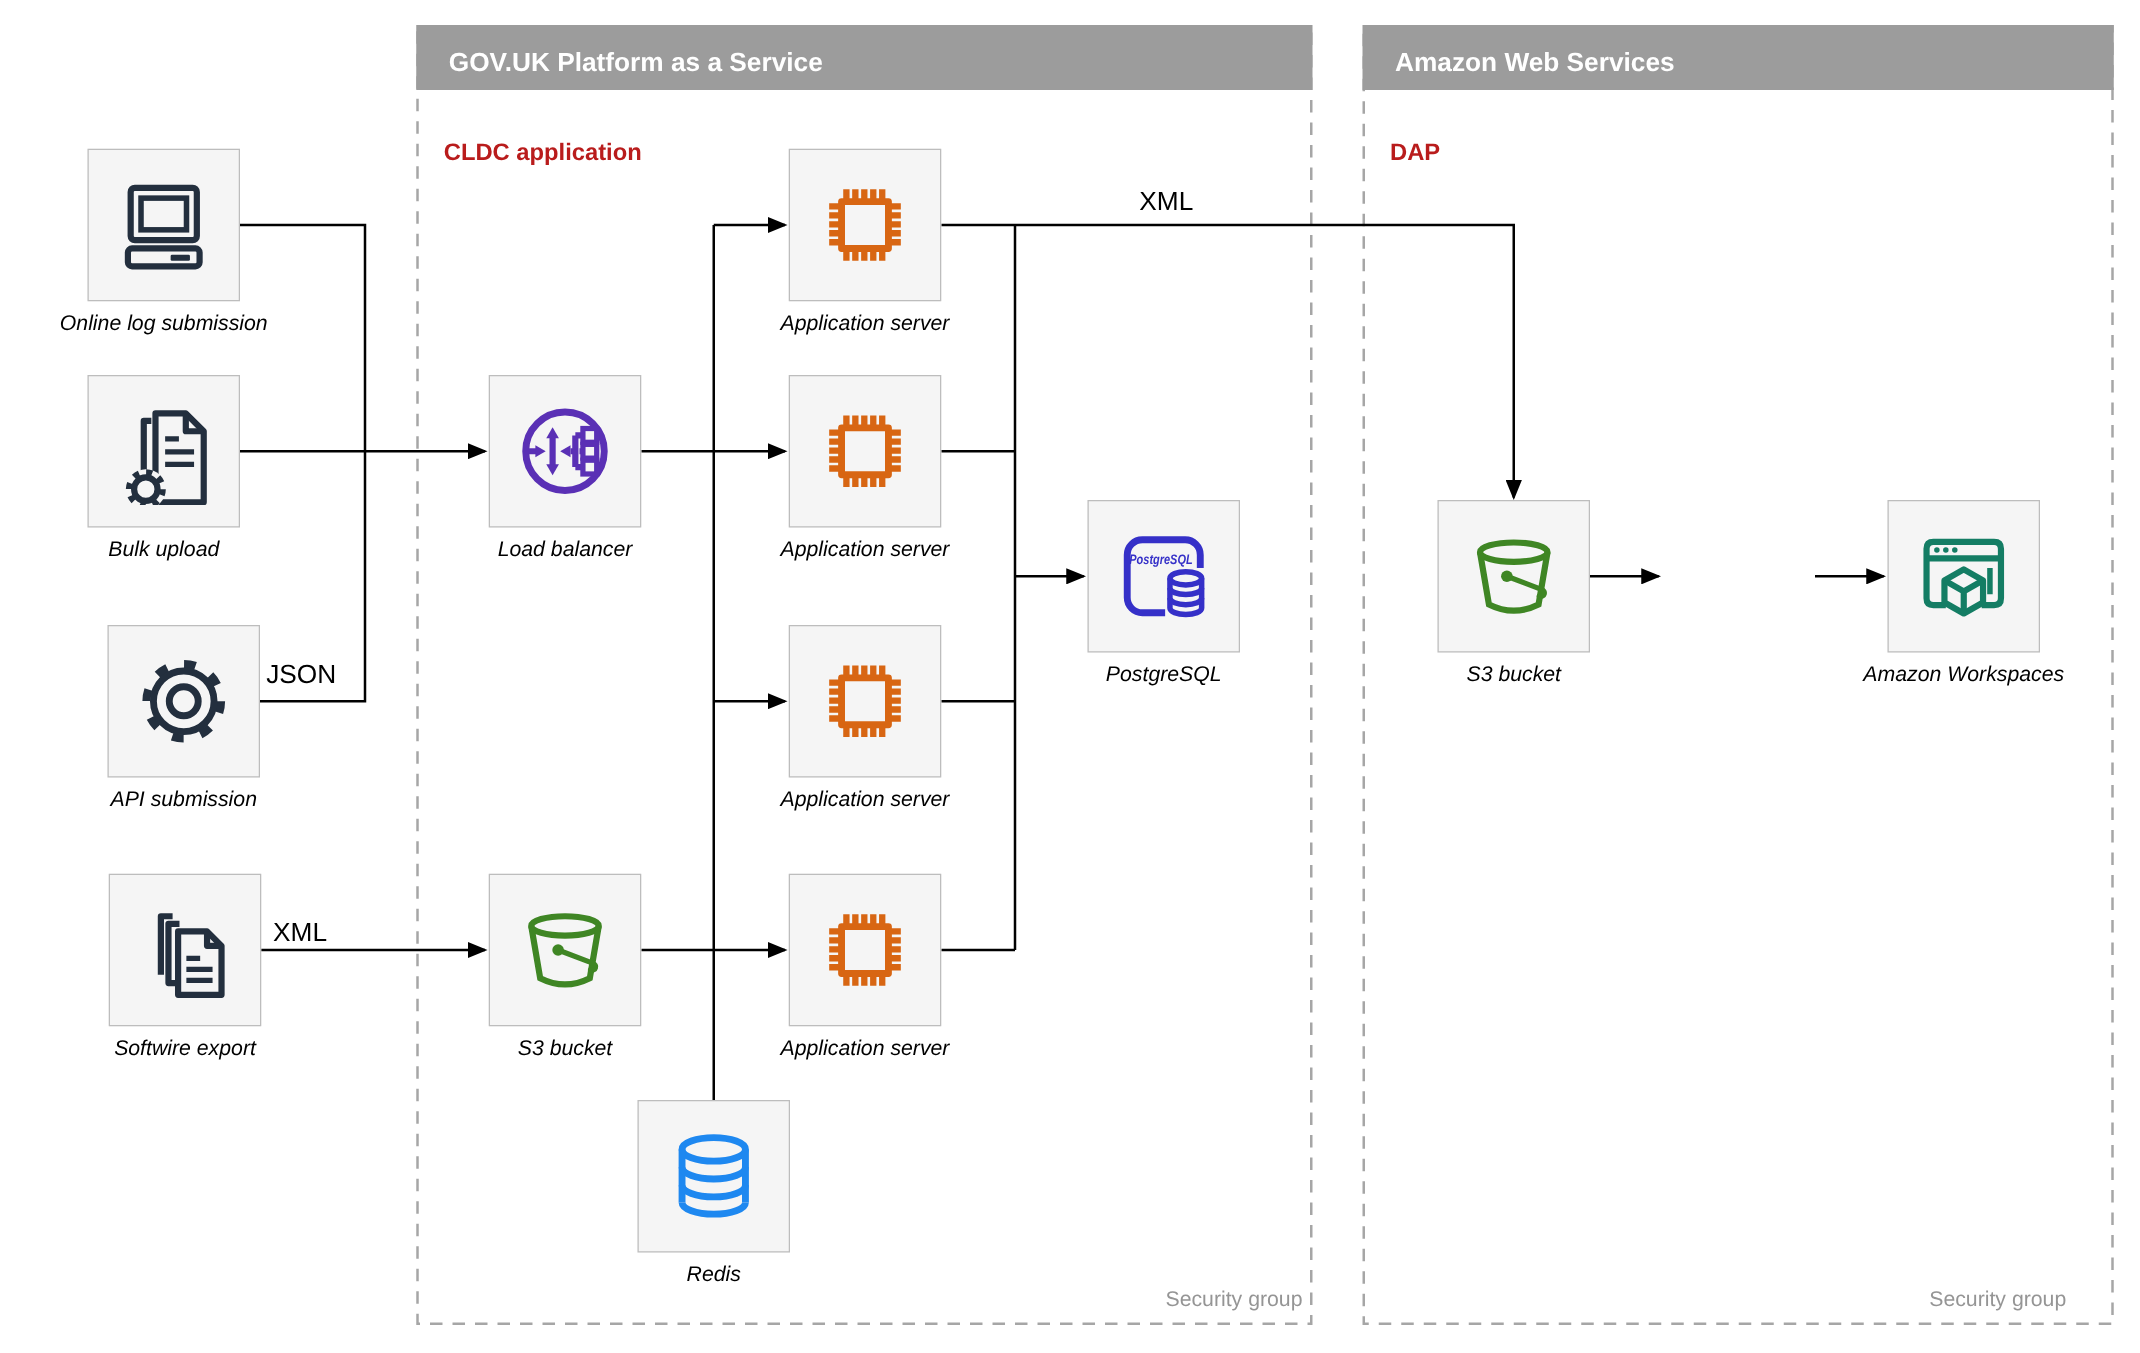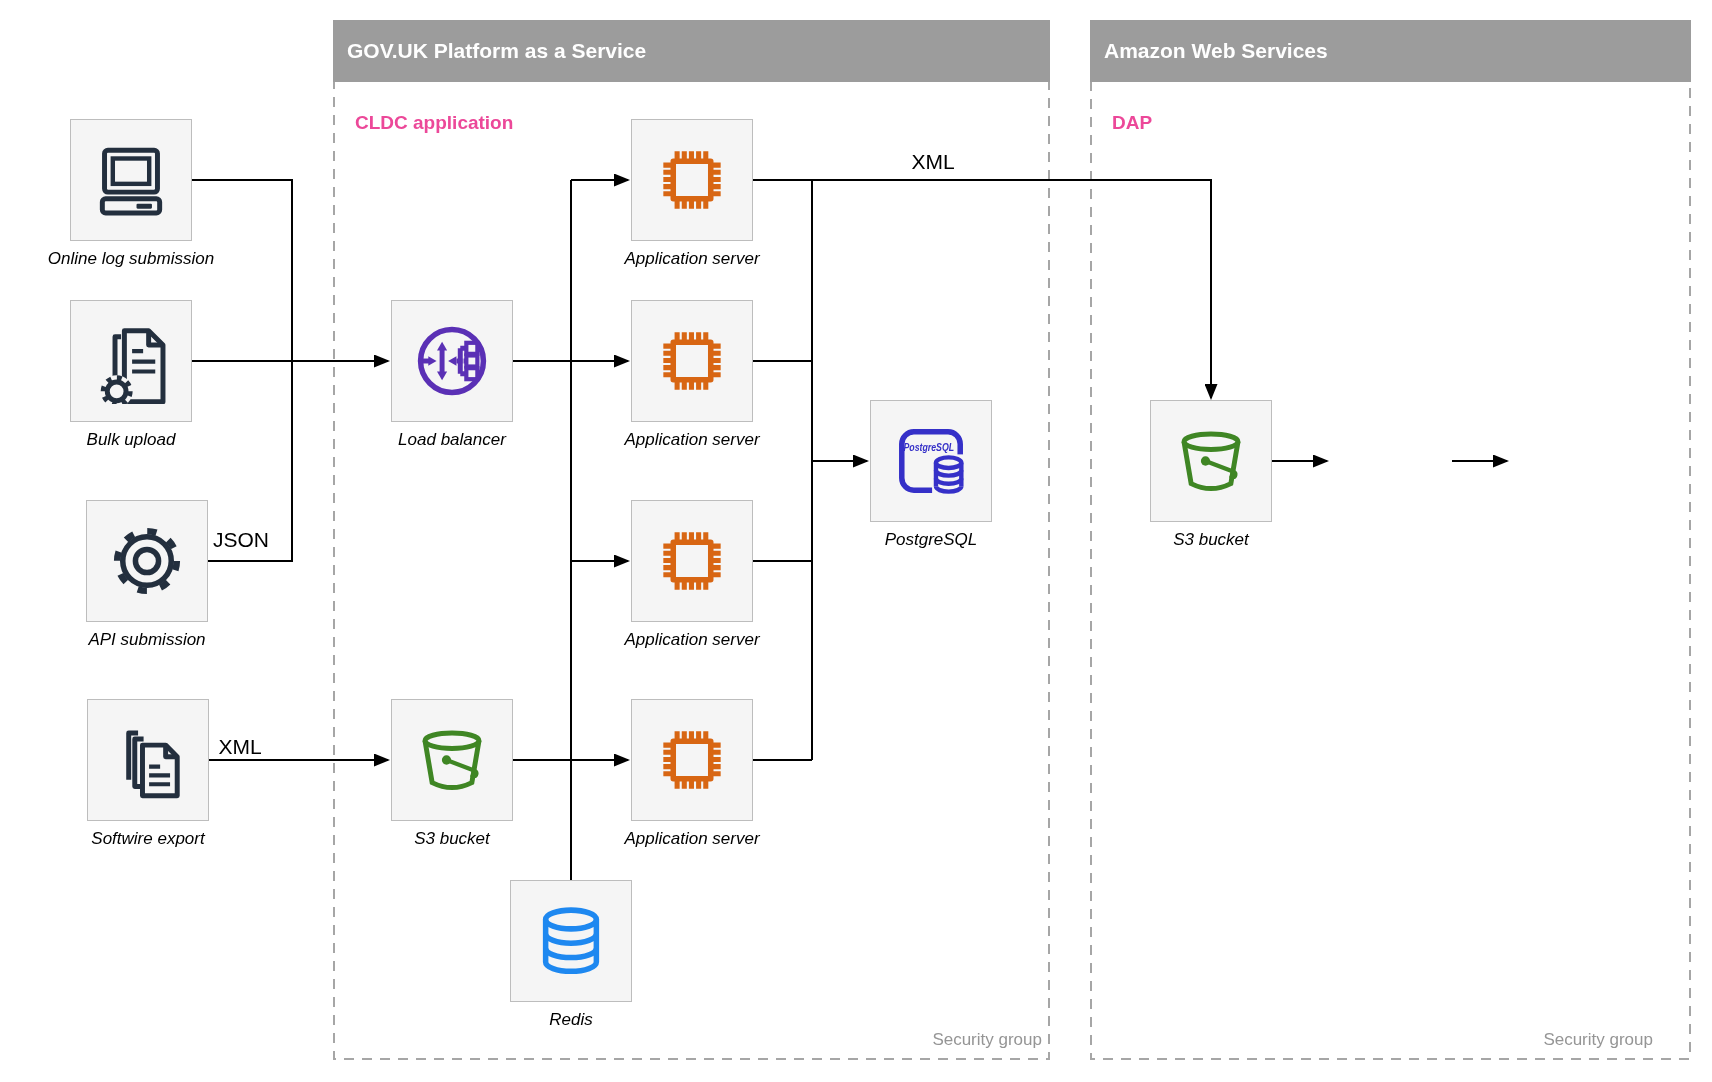--- a/index.html
+++ b/index.html
@@ -1,23 +1,23 @@
 <!DOCTYPE html>
 <html style="--navy: #232F3E; --orange: #D86613; --purple: #5A30B5; --green: #3F8624; --teal: #147D64; --dbblue: #3530C8; --redisblue: #1E88F0; --bar: #9C9C9C; --dash: #A6A6A6; --boxfill: #F5F5F5; --boxborder: #BDBDBD; --muted: #959595; --line: #000000;"><head>
 <meta charset="utf-8">
 <style>
   html,body{margin:0;padding:0;background:#ffffff;}
   #stage{position:relative;width:1712px;height:1082px;background:#fff;
          font-family:"Liberation Sans",sans-serif;overflow:hidden;}
   svg.layer{position:absolute;left:0;top:0;}
   #borders{z-index:0;}
   .container{position:absolute;z-index:1;}
-  .cbar{position:absolute;left:0;top:0;right:0;height:62px;background:var(--bar);
-        color:#fff;font-weight:bold;font-size:21px;line-height:62px;padding-left:14px;box-sizing:border-box;}
-  .csub{position:absolute;left:22px;top:92px;font-weight:bold;font-size:19px;color:#ec4899;}
+  .cbar{position:absolute;left:0;top:0;right:0;height:52px;background:var(--bar);
+        color:#fff;font-weight:bold;font-size:21px;line-height:62px;padding-left:26px;box-sizing:border-box;}
+  .csub{position:absolute;left:22px;top:92px;font-weight:bold;font-size:19px;color:#b91c1c;}
   .cfoot{position:absolute;bottom:10px;font-size:17px;color:var(--muted);}
   #connectors{z-index:2;}
   .ln{stroke:var(--line);stroke-width:2;fill:none;}
   .arr{marker-end:url(#arrow);}
   .node{position:absolute;z-index:3;width:122px;font-style:italic;}
   .box{width:122px;height:122px;background:var(--boxfill);border:1.5px solid var(--boxborder);
        box-sizing:border-box;display:flex;align-items:center;justify-content:center;}
   .ic{width:86px;height:86px;display:block;}
   .nlabel{position:absolute;top:130px;left:50%;transform:translateX(-50%);
           white-space:nowrap;font-size:17px;color:#000;text-align:center;line-height:20px;}
@@ -304,18 +304,26 @@
   <div class="node" style="left:1150px;top:400px">
     <div class="box">
       <svg class="ic" viewBox="0 0 78 78" style="color:var(--green)">
           <use href="#i-bucket"></use>
         </svg>
     </div>
     <div class="nlabel">S3 bucket</div>
   </div>
 
 
+  <div class="node" style="left:1510px;top:400px">
+    <div class="box">
+      <svg class="ic" viewBox="0 0 78 78" style="color:var(--teal)">
+          <use href="#i-workspaces"></use>
+        </svg>
+    </div>
+    <div class="nlabel">Amazon Workspaces</div>
+  </div>
 
   <div class="elabel" style="left:241px;top:540px">JSON</div>
   <div class="elabel" style="left:240px;top:747px">XML</div>
   <div class="elabel" style="left:933px;top:162px">XML</div>
 
 </div>
 
 </body></html>

